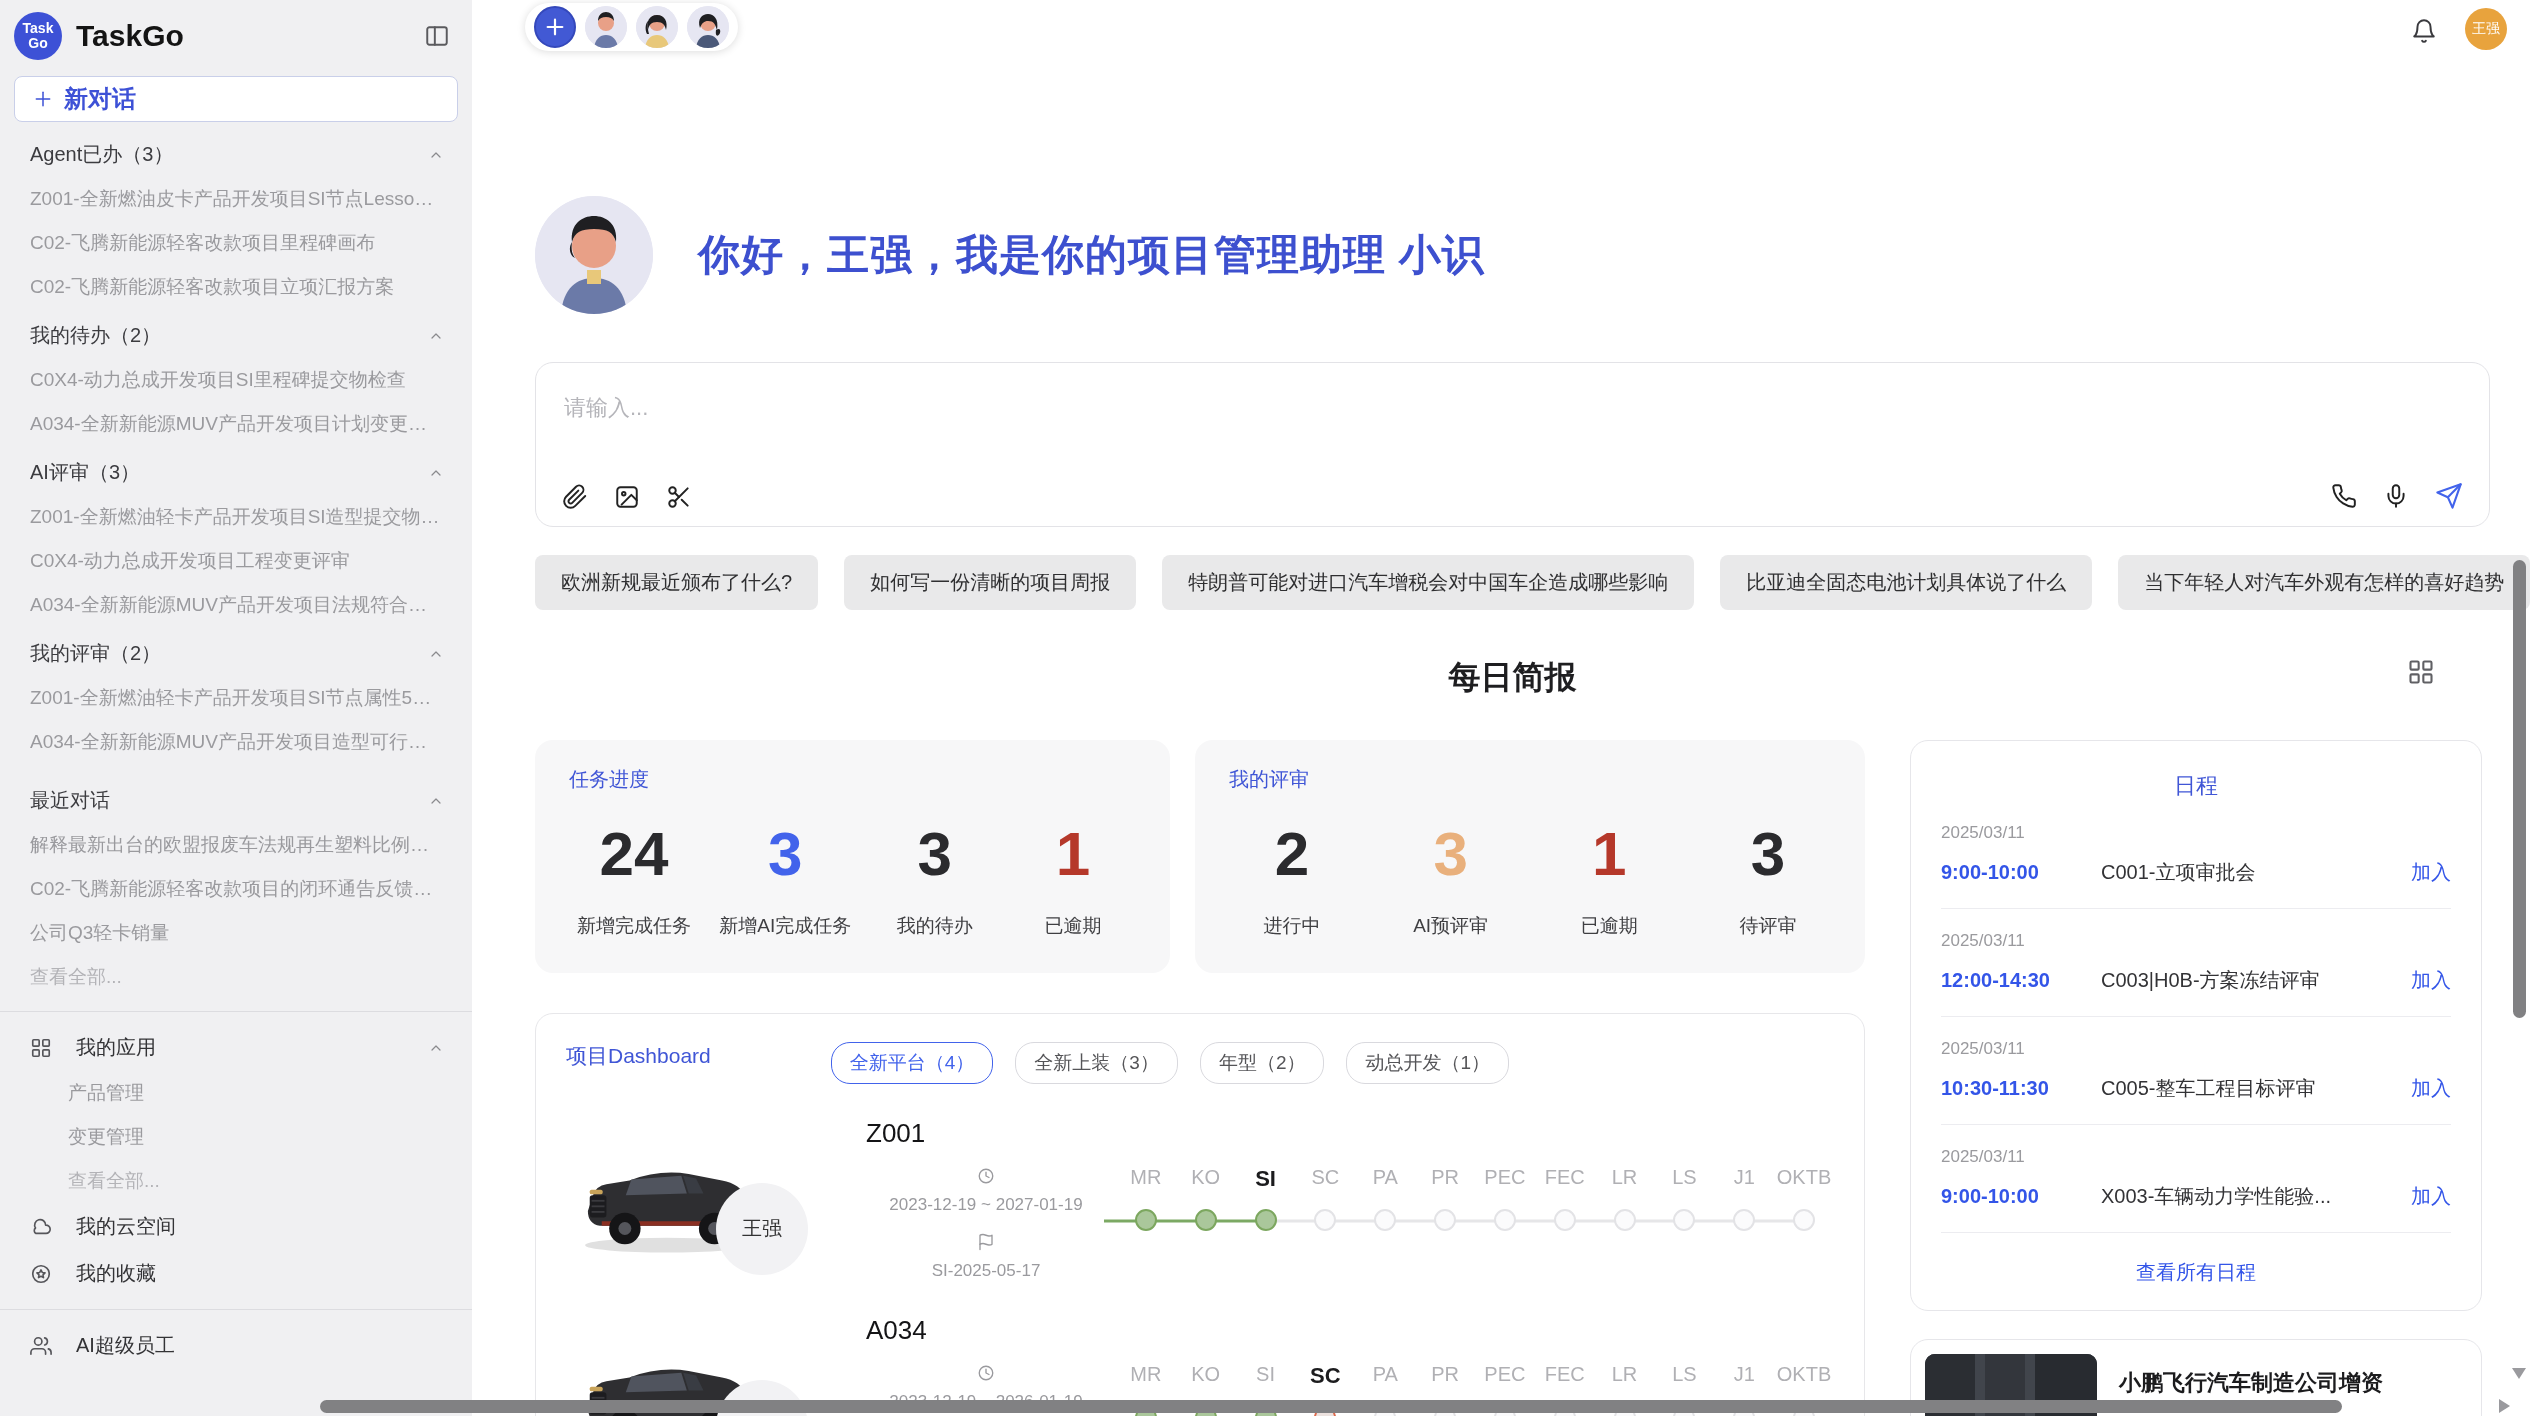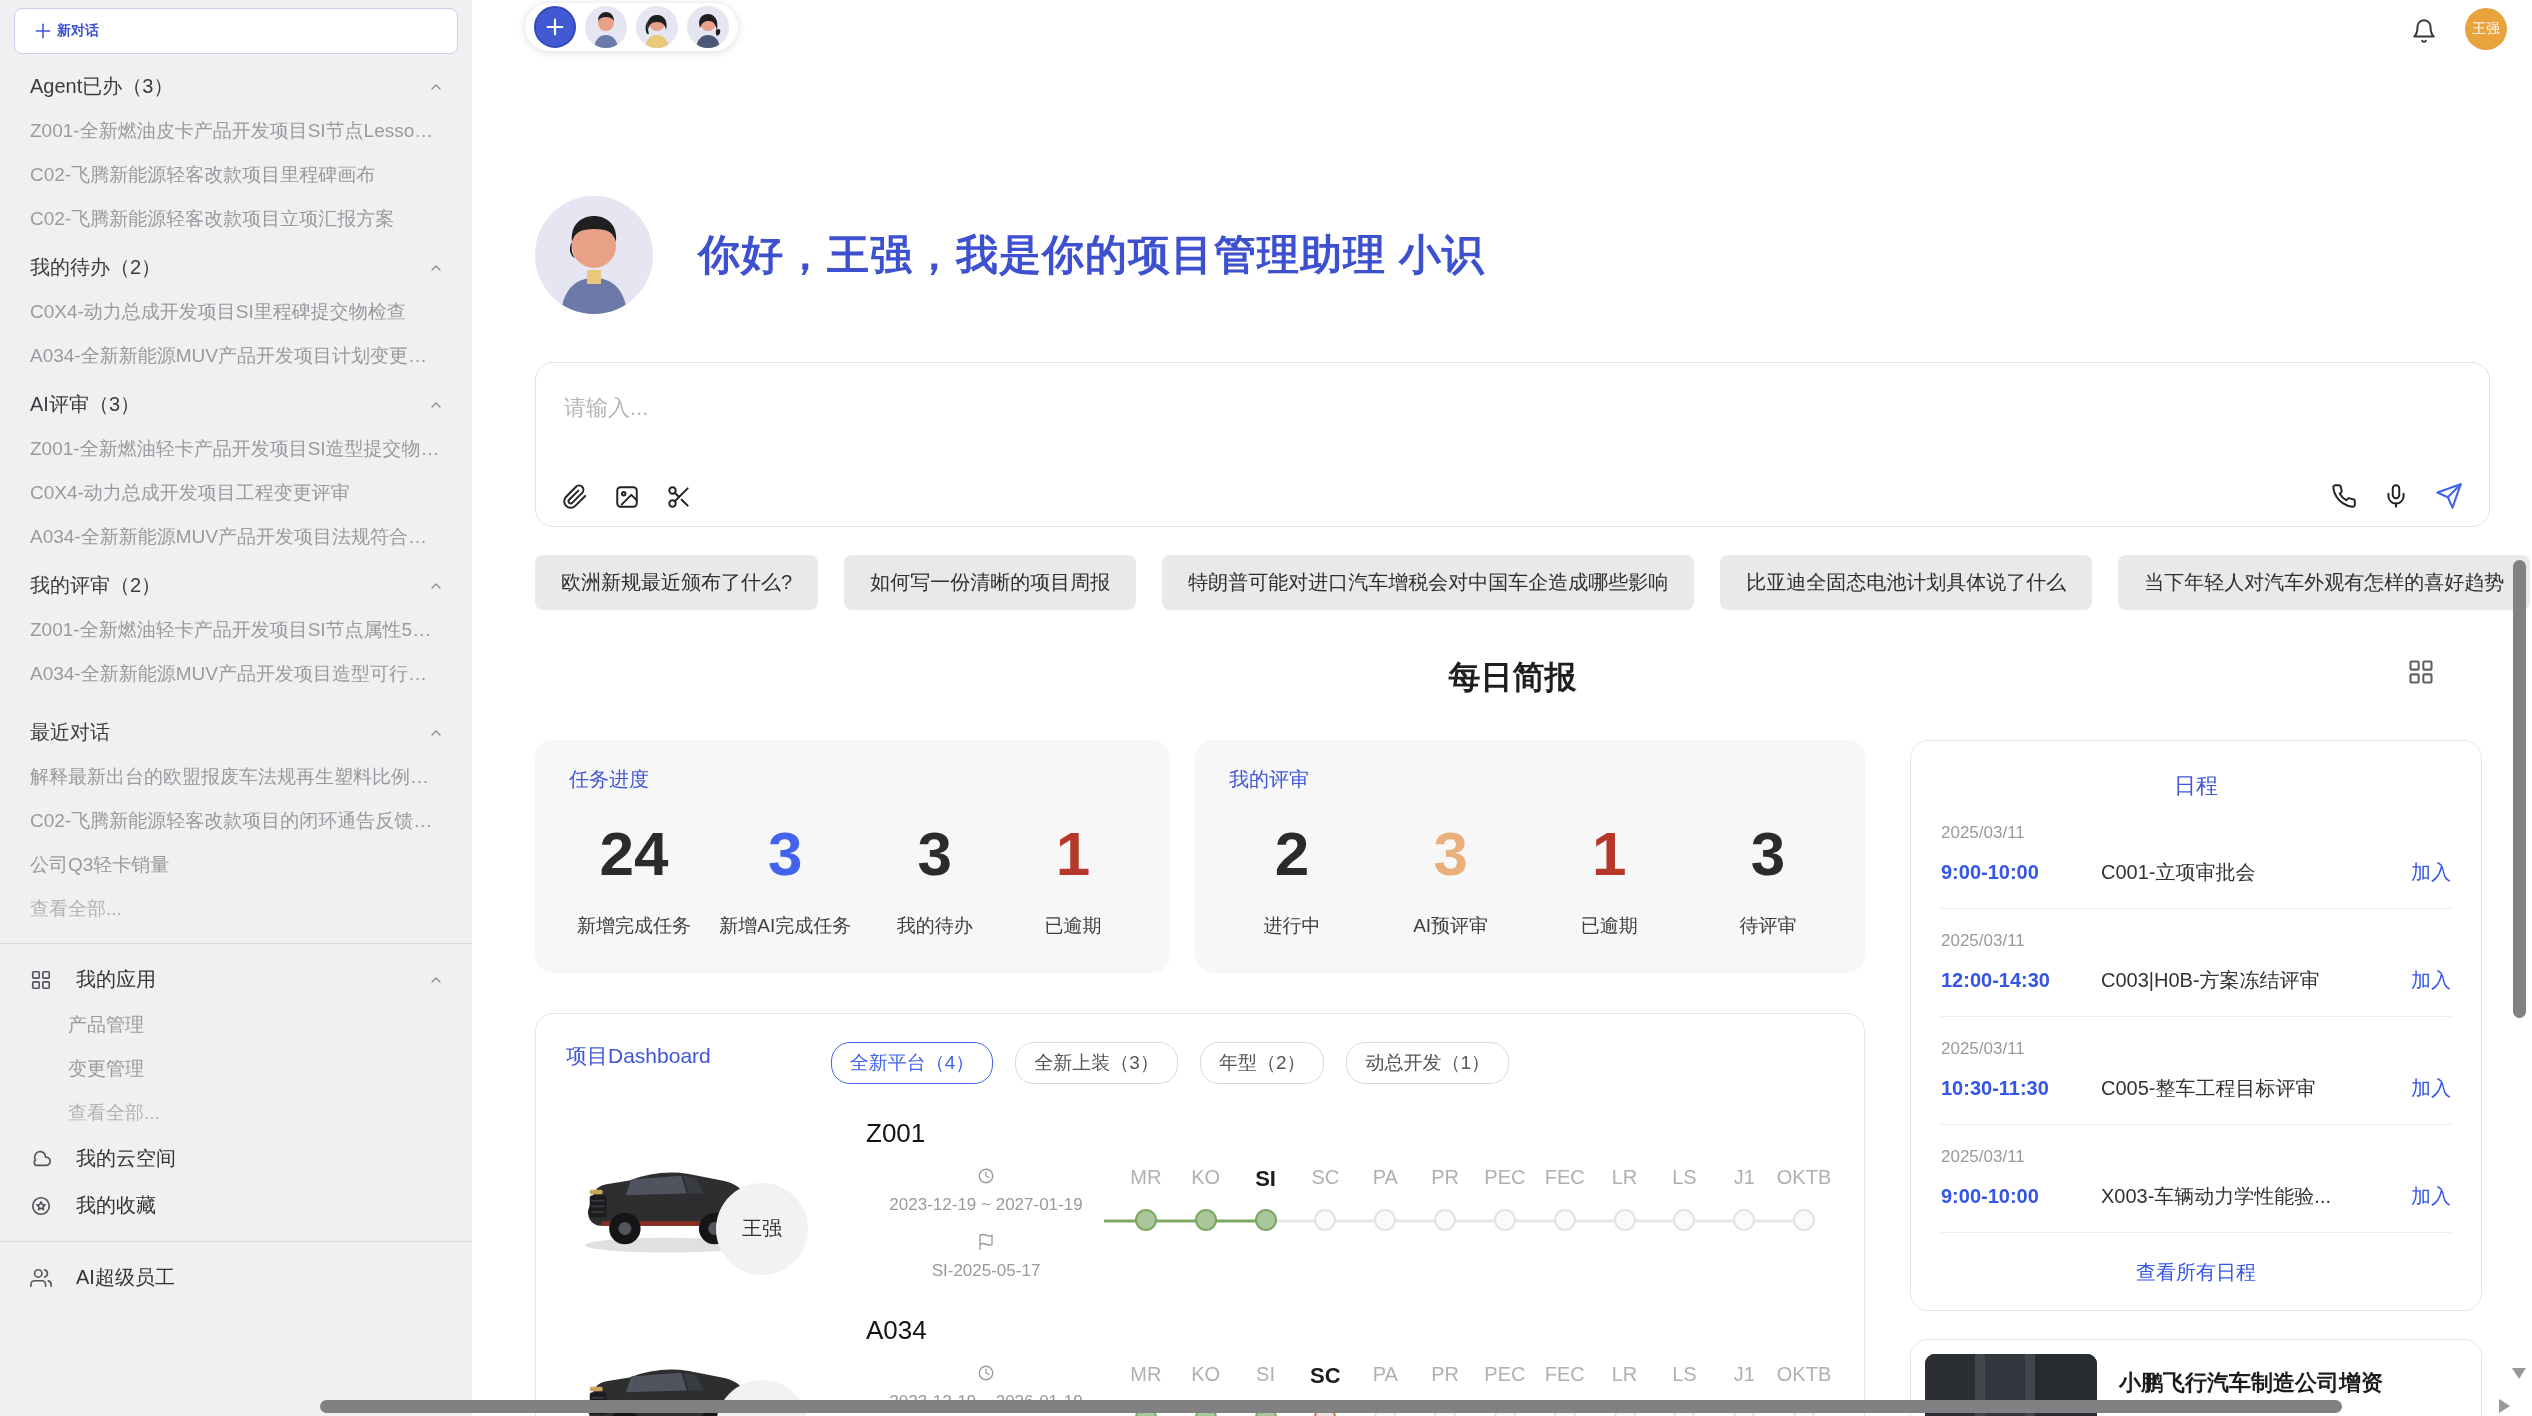--- a/index.html
+++ b/index.html
@@ -10,22 +10,22 @@
   .sidebar { position: fixed; left:0; top:0; width:472px; height:1416px;
     background:#f0f0f2; overflow:hidden; }
   .sb-header { display:flex; align-items:center; gap:14px; padding:12px 22px 8px 14px; }
   .logo { width:48px; height:48px; border-radius:50%; background:#3d51d6; color:#fff;
     display:flex; flex-direction:column; align-items:center; justify-content:center;
     font-size:14px; line-height:1.05; font-weight:600; }
   .sb-title { font-size:30px; font-weight:bold; color:#141414; flex:1; }
   .ic { fill:none; stroke:currentColor; stroke-width:1.8; stroke-linecap:round; stroke-linejoin:round; }
   .collapse-btn { color:#5a5a5e; cursor:pointer; }
   .new-chat { margin:8px 14px 10px; height:46px; background:#fff; border:1px solid #c9cfe9;
-    border-radius:8px; color:#3d51d6; font-size:14px; display:flex; align-items:center;
-    gap:4px; padding:0 18px; font-weight:600; cursor:pointer; }
+    border-radius:8px; color:#3d51d6; font-size:24px; display:flex; align-items:center;
+    gap:11px; padding:0 18px; font-weight:600; cursor:pointer; }
   .sb-sec-header { display:flex; align-items:center; justify-content:space-between;
     padding:9px 28px 9px 30px; color:#3c3c40; font-size:20px; margin-top:4px; cursor:pointer; }
   .chev { color:#8a8a8e; }
   .sb-item { padding:9px 30px; color:#9a9a9e; font-size:19px; white-space:nowrap;
     overflow:hidden; text-overflow:ellipsis; cursor:pointer; }
   .sb-item.lighter { color:#b3b3b7; }
   .sb-divider { height:1px; background:#dcdce0; margin:12px 0; }
   .sb-row { display:flex; align-items:center; gap:16px; padding:10px 28px 10px 30px;
     color:#333336; font-size:20px; cursor:pointer; }
   .sb-row .rowlab { flex:1;margin-left:8px; }
@@ -151,20 +151,31 @@
     border-top:7px solid transparent; border-bottom:7px solid transparent; border-left:11px solid #9a9a9e; }
   .v-thumb { position:fixed; right:6px; top:560px; width:13px; height:458px;
     background:#818183; border-radius:7px; z-index:60; }
   .v-arrow { position:fixed; right:6px; top:1368px; width:0; height:0; z-index:60;
     border-left:7px solid transparent; border-right:7px solid transparent; border-top:11px solid #9a9a9e; }
 </style>
 </head>
 <body>
 
 <div class="sidebar">
+  <div class="sb-header">
+    <div class="logo">
+      <span>Task</span>
+      <span>Go</span>
+    </div>
+    <div class="sb-title">TaskGo</div>
+    <svg class="ic collapse-btn" width="26" height="26" viewBox="0 0 24 24">
+      <rect x="3" y="4" width="18" height="16" rx="2"></rect>
+        <line x1="10" y1="4" x2="10" y2="20"></line>
+    </svg>
+  </div>
 
   <div class="new-chat">
     <svg class="ic" width="20" height="20" viewBox="0 0 24 24">
       <line x1="12" y1="4" x2="12" y2="20"></line>
         <line x1="4" y1="12" x2="20" y2="12"></line>
     </svg>
     <span>新对话</span>
   </div>
 
   <div>

